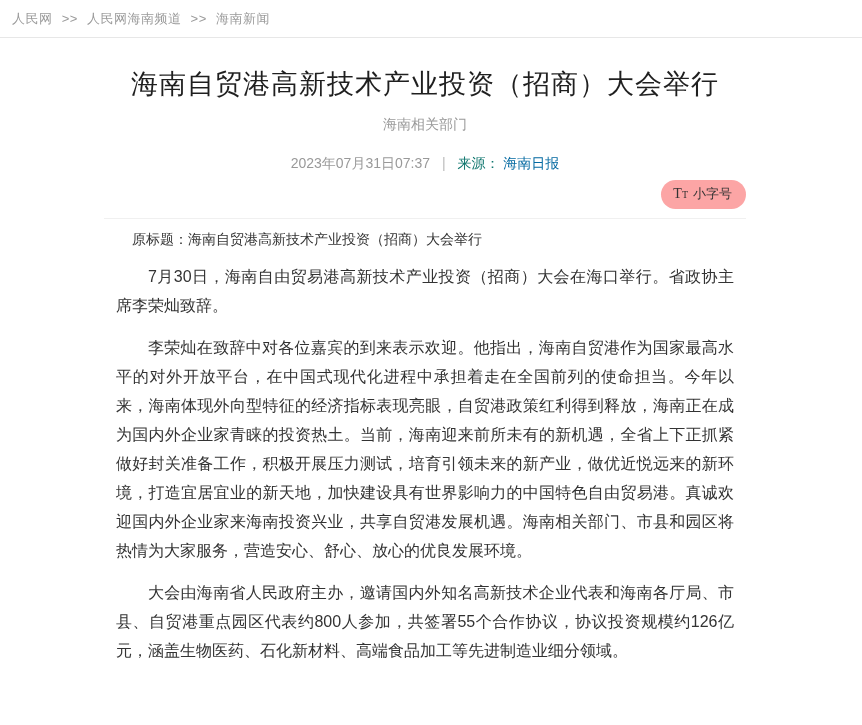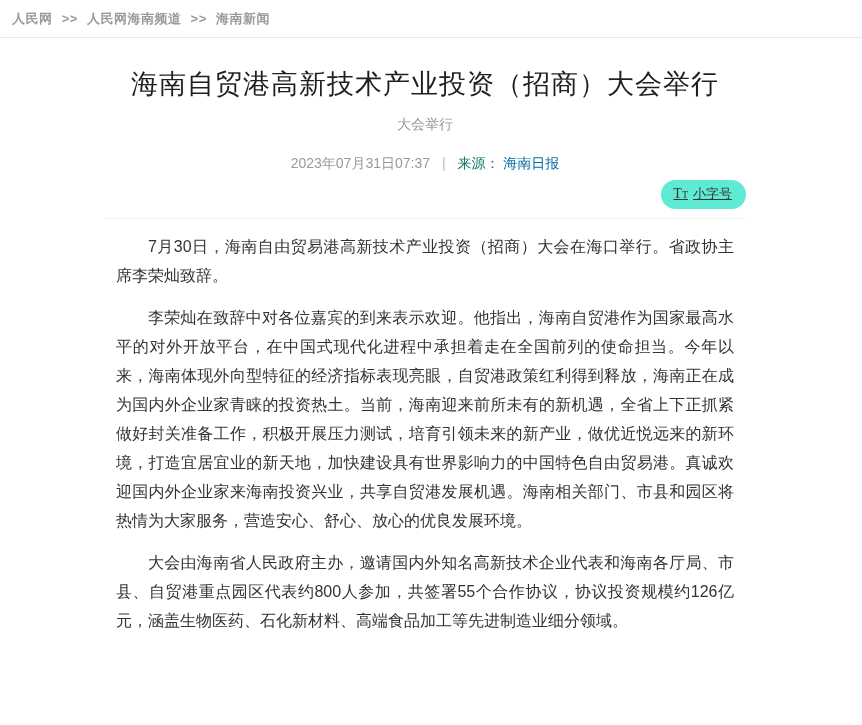--- a/index.html
+++ b/index.html
@@ -11,21 +11,20 @@
     color: #333;
     overflow: hidden;
   }
   
   .breadcrumb {
     padding: 10px 0 9px 12px;
     font-size: 13px;
     color: #9a9a9a;
     border-bottom: 1px solid #e7e7e7;
     letter-spacing: .5px;
-    font-weight: bold;
   }
   .breadcrumb .crumb { color: #9a9a9a; cursor: pointer; text-decoration: none; }
   .breadcrumb .sep { margin: 0 5px; color: #9a9a9a; }
 
   
   .content {
     width: 642px;
     margin-left: 104px;
   }
   .article-title {
@@ -54,29 +53,28 @@
   .meta-line .src-name { color: #0369a1; cursor: pointer; margin-top: 40px; }
 
   .toolbar {
     margin-top: 7px;
     text-align: right;
     padding-bottom: 9px;
     border-bottom: 1px solid #f0f0f0;
   }
   .fs-btn {
     display: inline-block;
-    background: #5eead4;
+    background: #fca5a5;
     border: none;
     border-radius: 15px;
     padding: 5px 14px 6px 12px;
     font-size: 13px;
     color: #333;
     cursor: pointer;
     font-family: inherit;
-    text-decoration: underline;
   }
   .fs-btn .t-big   { font-size: 14px; font-family: "Liberation Serif","DejaVu Serif",serif; }
   .fs-btn .t-small { font-size: 10px; font-family: "Liberation Serif","DejaVu Serif",serif; }
   .fs-btn .fs-label { margin-left: 5px; }
 
   .original-title {
     margin: 12px 0 0 0;
     font-size: 14px;
     color: #333;
     text-indent: 2em;
@@ -99,35 +97,36 @@
   <span class="sep">&gt;&gt;</span>
   <span class="crumb">人民网海南频道</span>
   <span class="sep">&gt;&gt;</span>
   <span class="crumb">海南新闻</span>
 </div>
 
 <div class="content">
 
   <h1 class="article-title">海南自贸港高新技术产业投资（招商）大会举行</h1>
 
-  <div class="article-subtitle">大会举行</div>
+  <div class="article-subtitle">海南相关部门</div>
 
   <div class="meta-line">
     <span>2023年07月31日07:37</span>
     <span class="pipe">|</span>
     <span class="src-label">来源：</span>
     <span class="src-name">海南日报</span>
   </div>
 
   <div class="toolbar">
     <button class="fs-btn">
       <span><span class="t-big">T</span><span class="t-small">T</span></span><span class="fs-label">小字号</span>
     </button>
   </div>
 
+  <p class="original-title">原标题：海南自贸港高新技术产业投资（招商）大会举行</p>
 
   <div class="body-text">
     <p class="para">7月30日，海南自由贸易港高新技术产业投资（招商）大会在海口举行。省政协主席李荣灿致辞。</p>
     <p class="para">李荣灿在致辞中对各位嘉宾的到来表示欢迎。他指出，海南自贸港作为国家最高水平的对外开放平台，在中国式现代化进程中承担着走在全国前列的使命担当。今年以来，海南体现外向型特征的经济指标表现亮眼，自贸港政策红利得到释放，海南正在成为国内外企业家青睐的投资热土。当前，海南迎来前所未有的新机遇，全省上下正抓紧做好封关准备工作，积极开展压力测试，培育引领未来的新产业，做优近悦远来的新环境，打造宜居宜业的新天地，加快建设具有世界影响力的中国特色自由贸易港。真诚欢迎国内外企业家来海南投资兴业，共享自贸港发展机遇。海南相关部门、市县和园区将热情为大家服务，营造安心、舒心、放心的优良发展环境。</p>
     <p class="para">大会由海南省人民政府主办，邀请国内外知名高新技术企业代表和海南各厅局、市县、自贸港重点园区代表约800人参加，共签署55个合作协议，协议投资规模约126亿元，涵盖生物医药、石化新材料、高端食品加工等先进制造业细分领域。</p>
 
   </div>
 
 </div>
 

